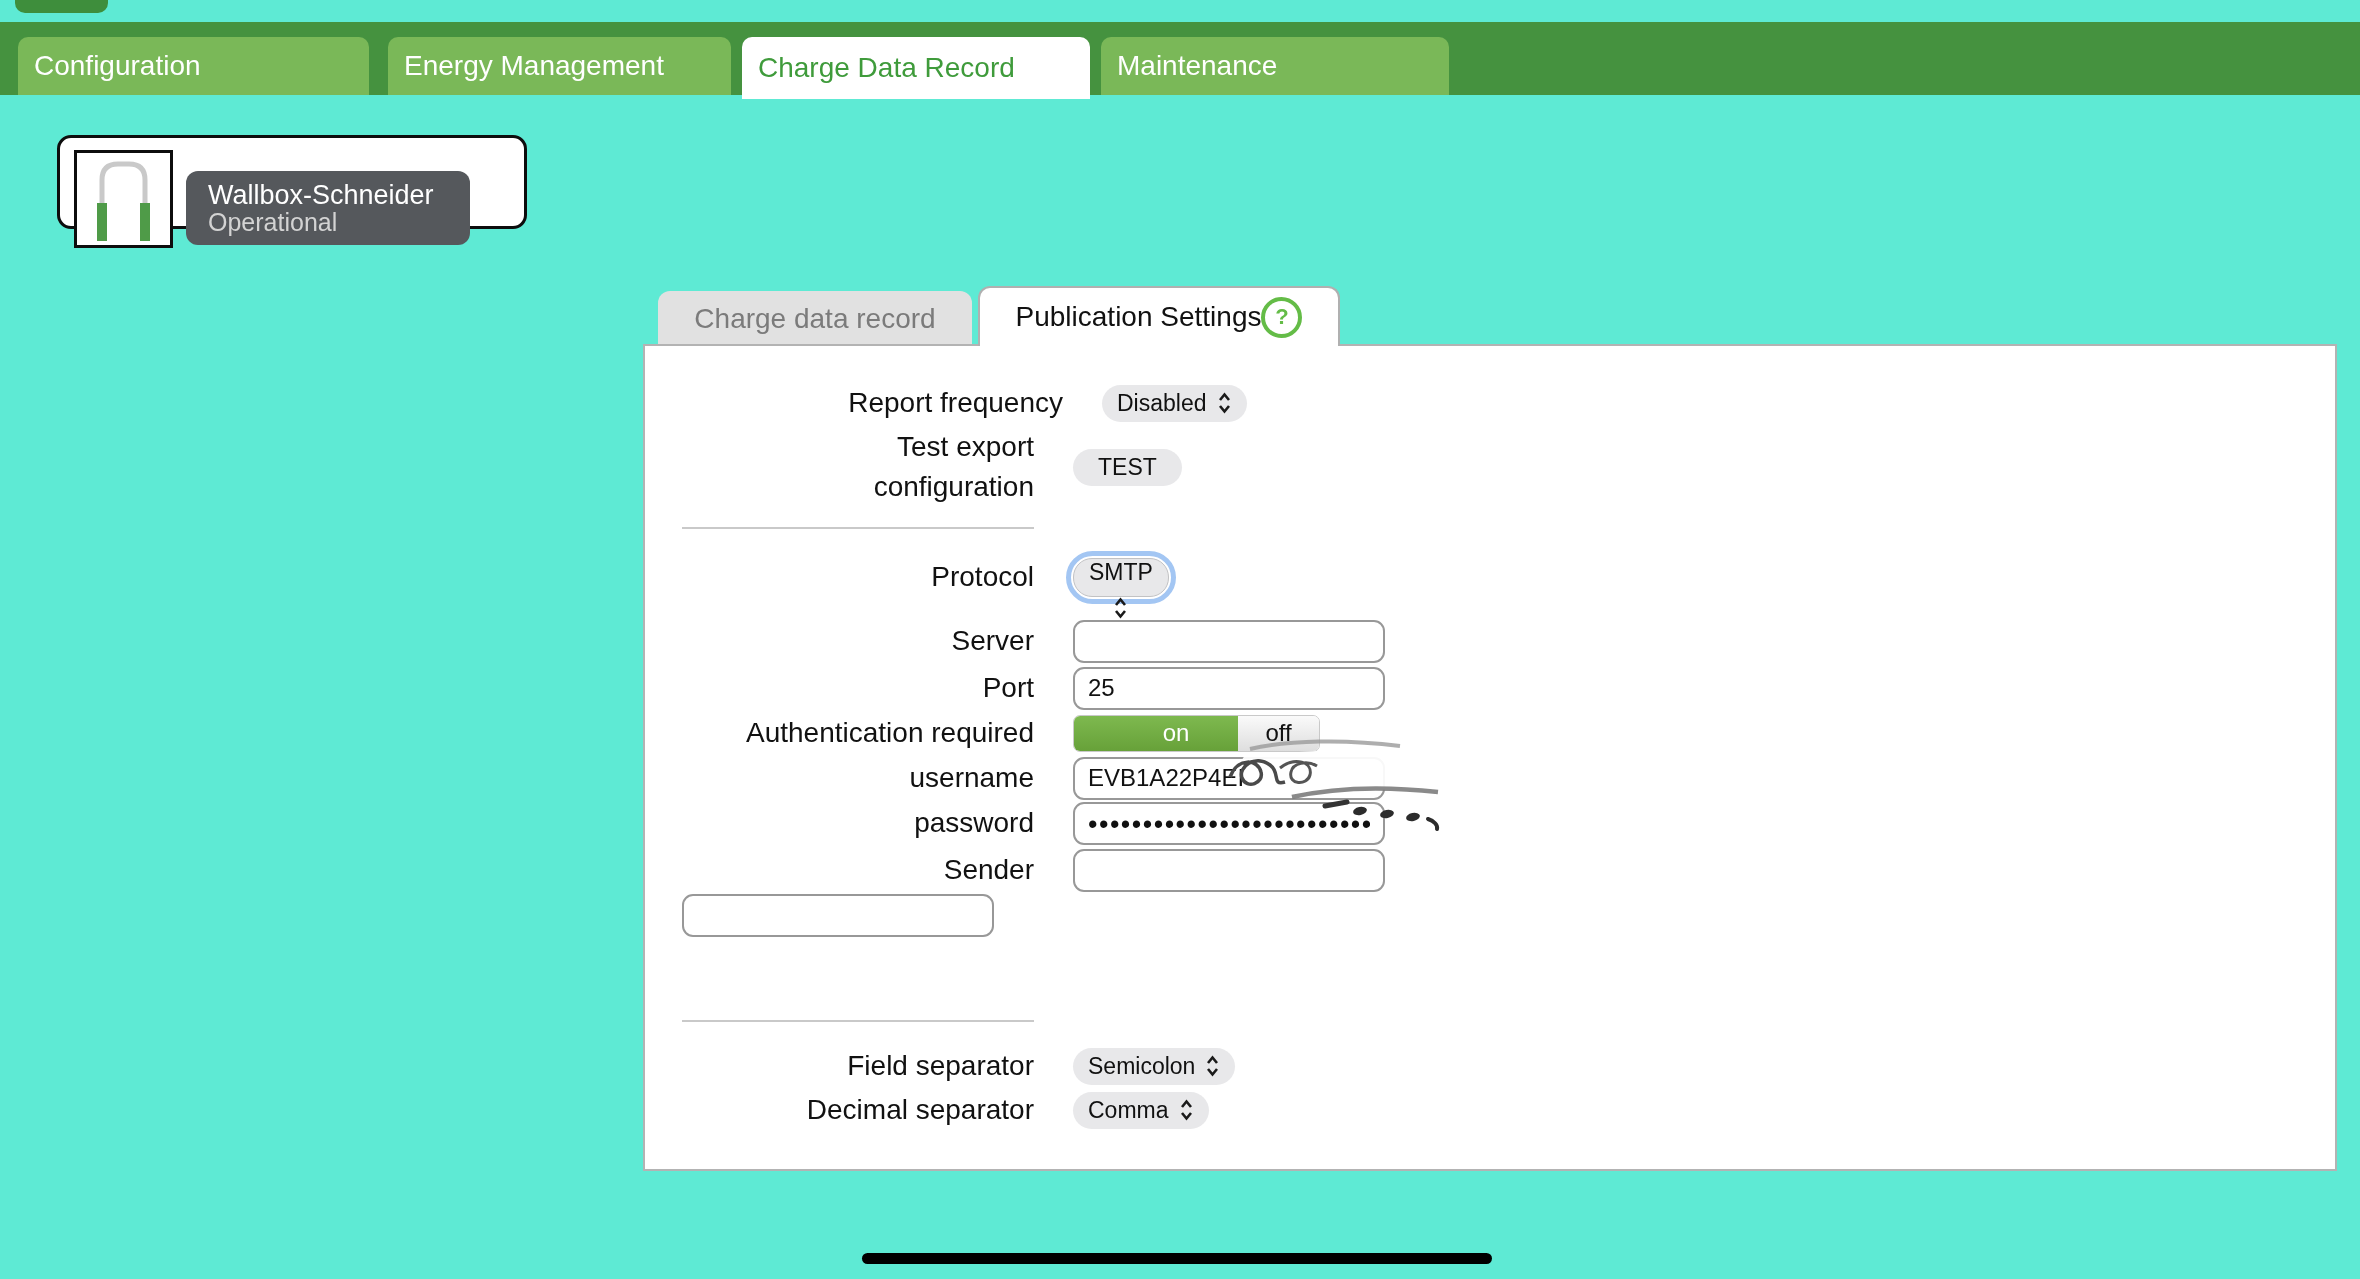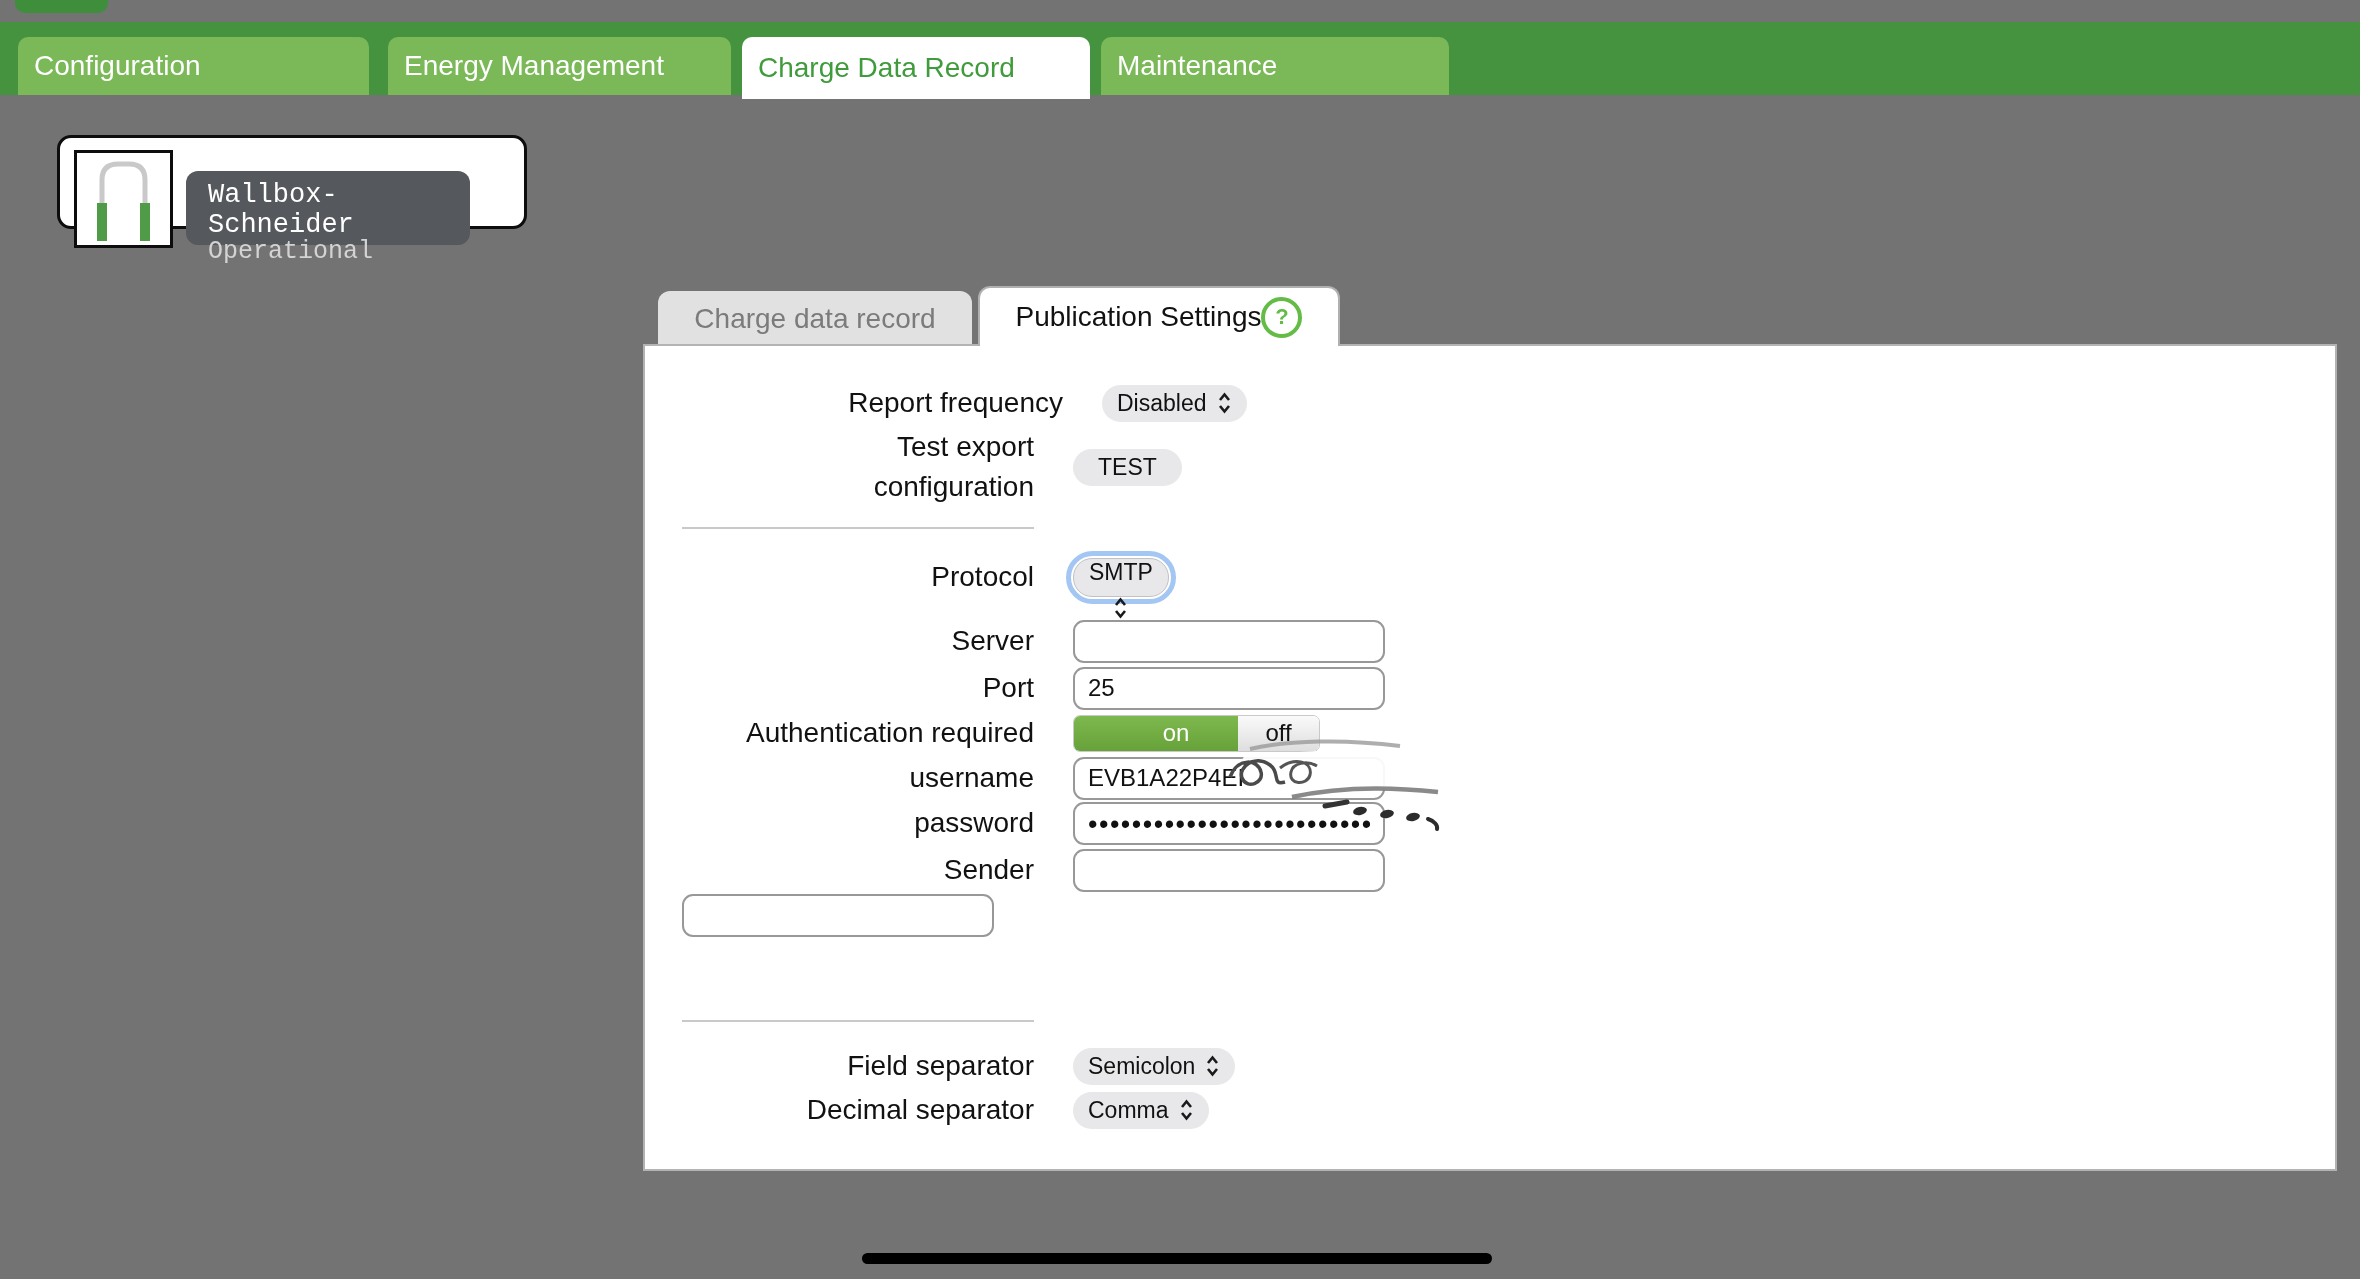--- a/index.html
+++ b/index.html
@@ -1,30 +1,30 @@
 <!DOCTYPE html>
 <html><head>
 <meta charset="utf-8">
 <style>
   html,body{margin:0;padding:0;background:#fff;}
-  .screen{position:relative;width:2360px;height:1279px;background:#737373;overflow:hidden;
+  .screen{position:relative;width:2360px;height:1279px;background:#5eead4;overflow:hidden;
           font-family:"Liberation Sans",sans-serif;color:#111;}
 
   
   .top-pill{position:absolute;left:15px;top:-21px;width:93px;height:34px;background:#3e8e3c;border-radius:10px;}
 
   
   .tabbar{position:absolute;left:0;top:22px;width:2360px;height:73px;background:#45923f;}
   .tab{position:absolute;top:15px;height:58px;background:#7ab858;border-radius:10px 10px 0 0;
        color:#fff;font-size:28px;display:flex;align-items:center;padding-left:16px;box-sizing:border-box;cursor:default;}
   .tab.active{background:#fff;color:#3f9b3b;height:62px;z-index:1;}
 
   
   .device-card{position:absolute;left:57px;top:135px;width:470px;height:94px;border:3px solid #0d0d0d;
-               border-radius:14px;background:#fff;box-sizing:border-box;font-family:Liberation Mono, monospace;}
+               border-radius:14px;background:#fff;box-sizing:border-box;}
   .device-icon{position:absolute;left:14px;top:12px;width:99px;height:98px;border:3px solid #0d0d0d;box-sizing:border-box;background:#fff;}
   .device-label{position:absolute;left:126px;top:33px;width:284px;height:74px;background:#55585c;border-radius:12px;
                 color:#fff;padding:9px 0 0 22px;box-sizing:border-box;}
   .device-name{font-size:27px;line-height:30px;}
   .device-status{font-size:25px;line-height:24px;color:#d3d3d3;}
 
   
   .subtab-inactive{position:absolute;left:658px;top:291px;width:314px;height:55px;background:#e1e1e1;
                    border-radius:12px 12px 0 0;color:#7b7b7b;font-size:28px;display:flex;align-items:center;justify-content:center;}
   .subtab-active{position:absolute;left:978px;top:286px;width:362px;height:60px;background:#fff;border:2px solid #b0b0b0;

